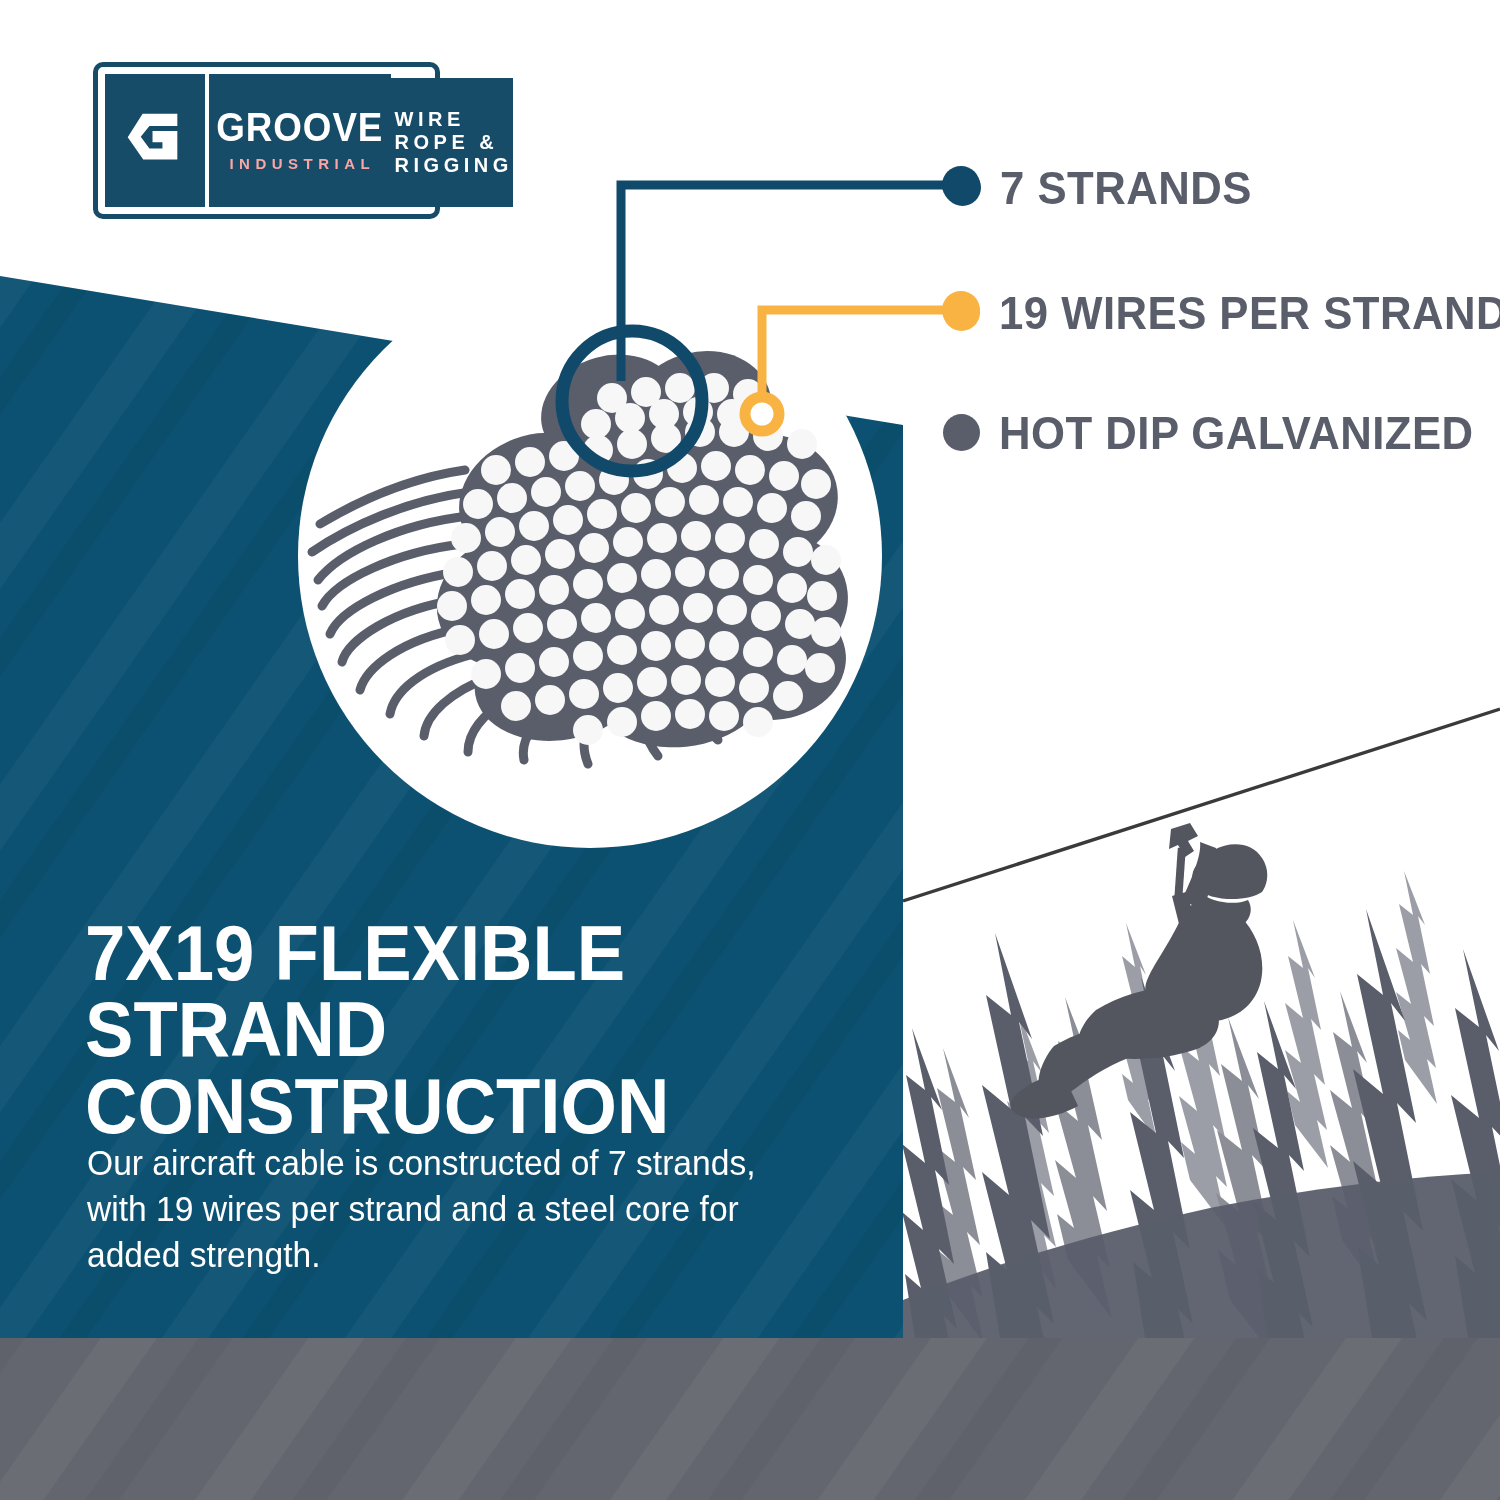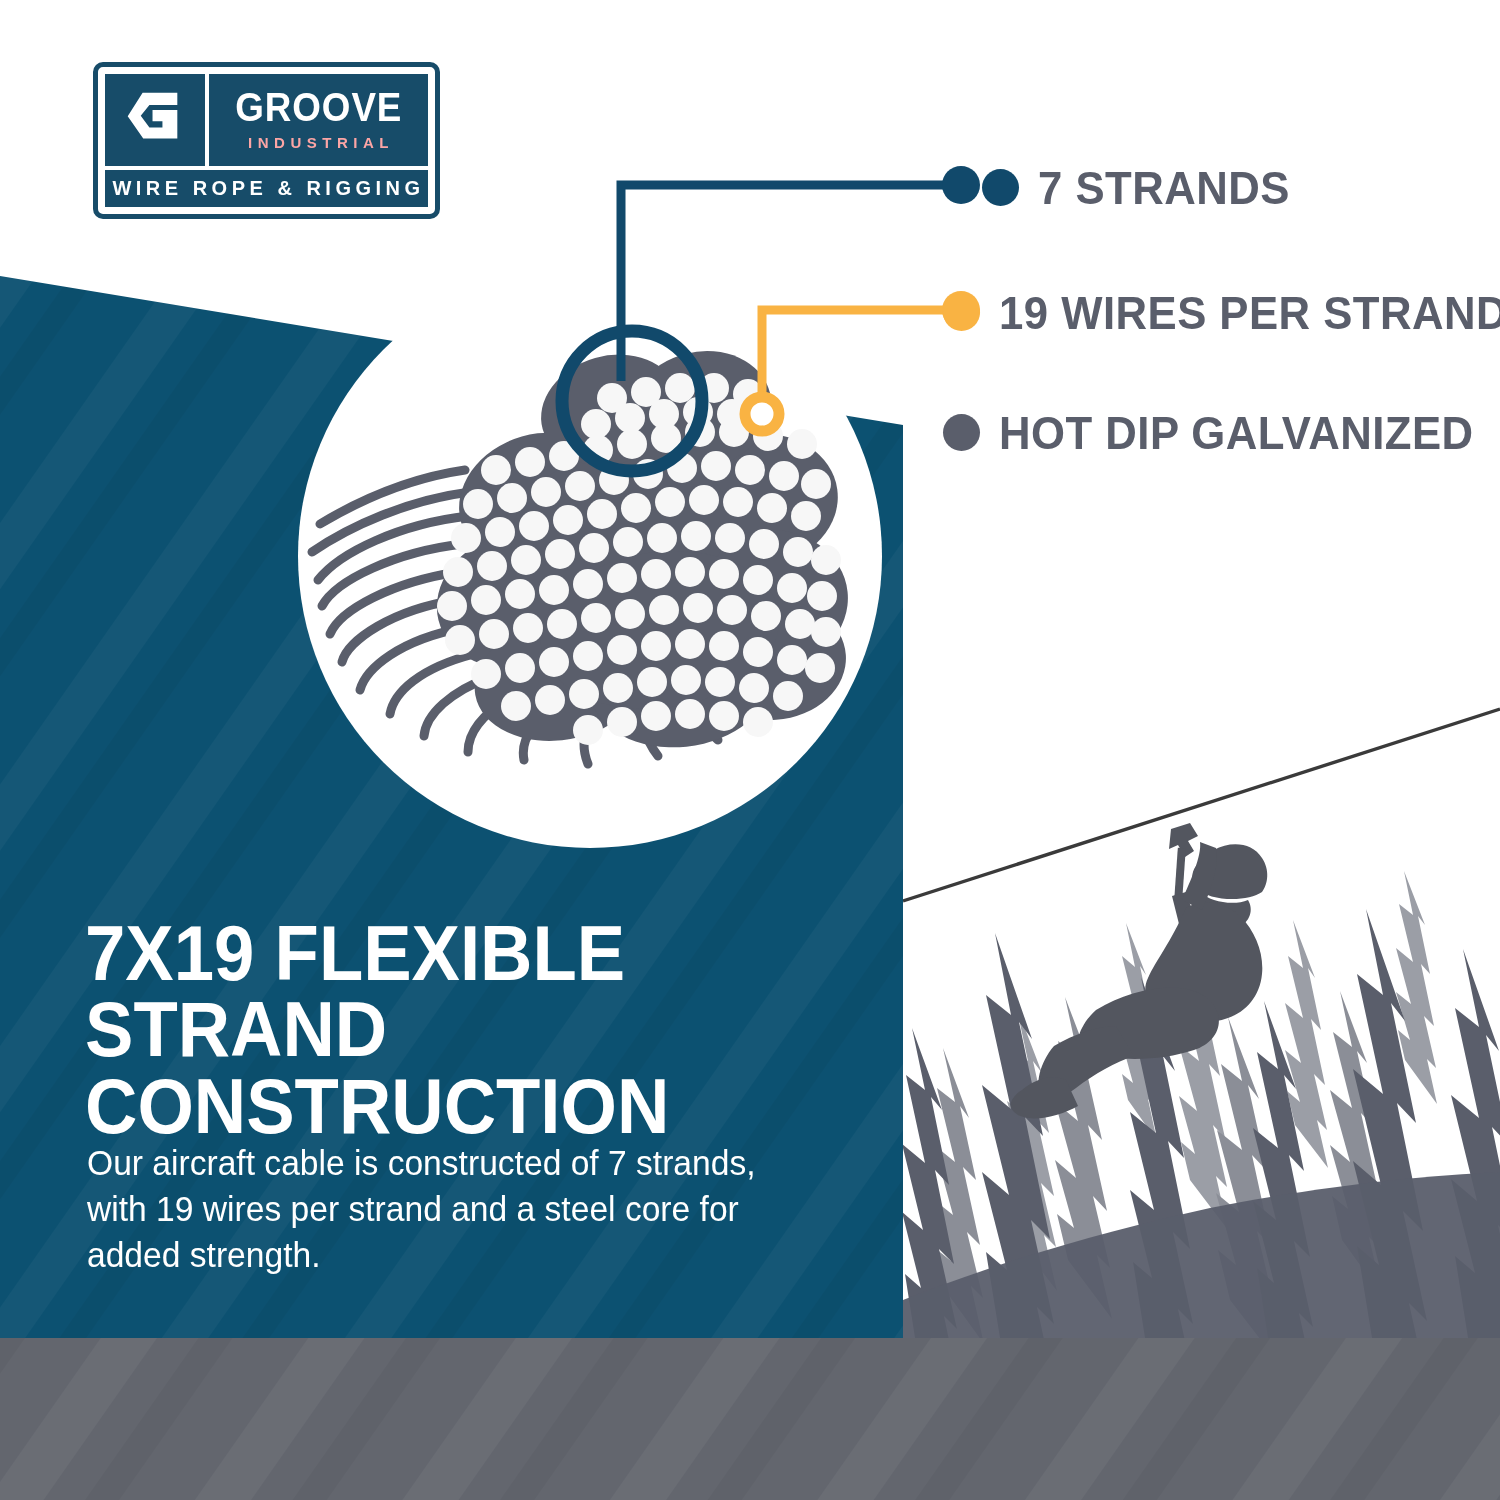--- a/index.html
+++ b/index.html
@@ -4,41 +4,41 @@
 <style>
   html,body{margin:0;padding:0;background:#fff;}
   body{width:1500px;height:1500px;overflow:hidden;
        font-family:"Liberation Sans",sans-serif;}
   #stage{position:relative;width:1500px;height:1500px;background:#ffffff;overflow:hidden;}
 
   
   .logo-box{position:absolute;left:93px;top:62px;width:347px;height:157px;
             border:5px solid #174c69;border-radius:10px;background:#ffffff;
             box-sizing:border-box;padding:7px;}
-  .logo-inner{width:100%;height:100%;display:flex;flex-direction:column;}
+  .logo-inner{width:100%;height:100%;display:flex;flex-direction:row;}
   .logo-top{flex:0 0 92px;display:flex;}
   .logo-mark{flex:0 0 100px;background:#174c69;display:flex;align-items:center;justify-content:center;}
   .logo-mark svg{width:62px;height:62px;display:block;}
   .logo-words{flex:1;background:#174c69;margin-left:4px;
               display:flex;flex-direction:column;align-items:center;justify-content:center;}
   .logo-name{color:#ffffff;font-weight:bold;font-size:40px;line-height:0.92;
              letter-spacing:1px;font-family:"Liberation Sans Narrow","Liberation Sans",sans-serif;
              transform:scaleX(0.92);transform-origin:center;}
   .logo-sub{color:#fca5a5;font-weight:bold;font-size:15px;letter-spacing:5.5px;
             margin-top:9px;padding-left:5px;}
   .logo-tag{flex:1;background:#174c69;margin-top:4px;display:flex;align-items:center;justify-content:center;}
   .logo-tag span{color:#ffffff;font-weight:bold;font-size:20px;letter-spacing:4.5px;padding-left:4px;}
 
   
   .callout{position:absolute;display:flex;align-items:center;}
   .c-dot{border-radius:50%;flex:0 0 auto;}
   .c-label{font-weight:bold;color:#5a5e6b;white-space:nowrap;
            font-family:"Liberation Sans Narrow","Liberation Sans",sans-serif;
            letter-spacing:0.5px;transform:scaleX(0.93);transform-origin:left center;}
-  #callout-1{left:982px;top:160px;}
+  #callout-1{left:944px;top:160px;}
   #callout-1 .c-dot{width:37px;height:37px;background:#11496b;}
   #callout-1 .c-label{font-size:47px;margin-left:19px;}
   #callout-2{left:943px;top:285px;}
   #callout-2 .c-dot{width:37px;height:37px;background:#f9b343;}
   #callout-2 .c-label{font-size:47px;margin-left:19px;}
   #callout-3{left:943px;top:405px;}
   #callout-3 .c-dot{width:37px;height:37px;background:#5a5e6b;}
   #callout-3 .c-label{font-size:47px;margin-left:19px;}
 
   

